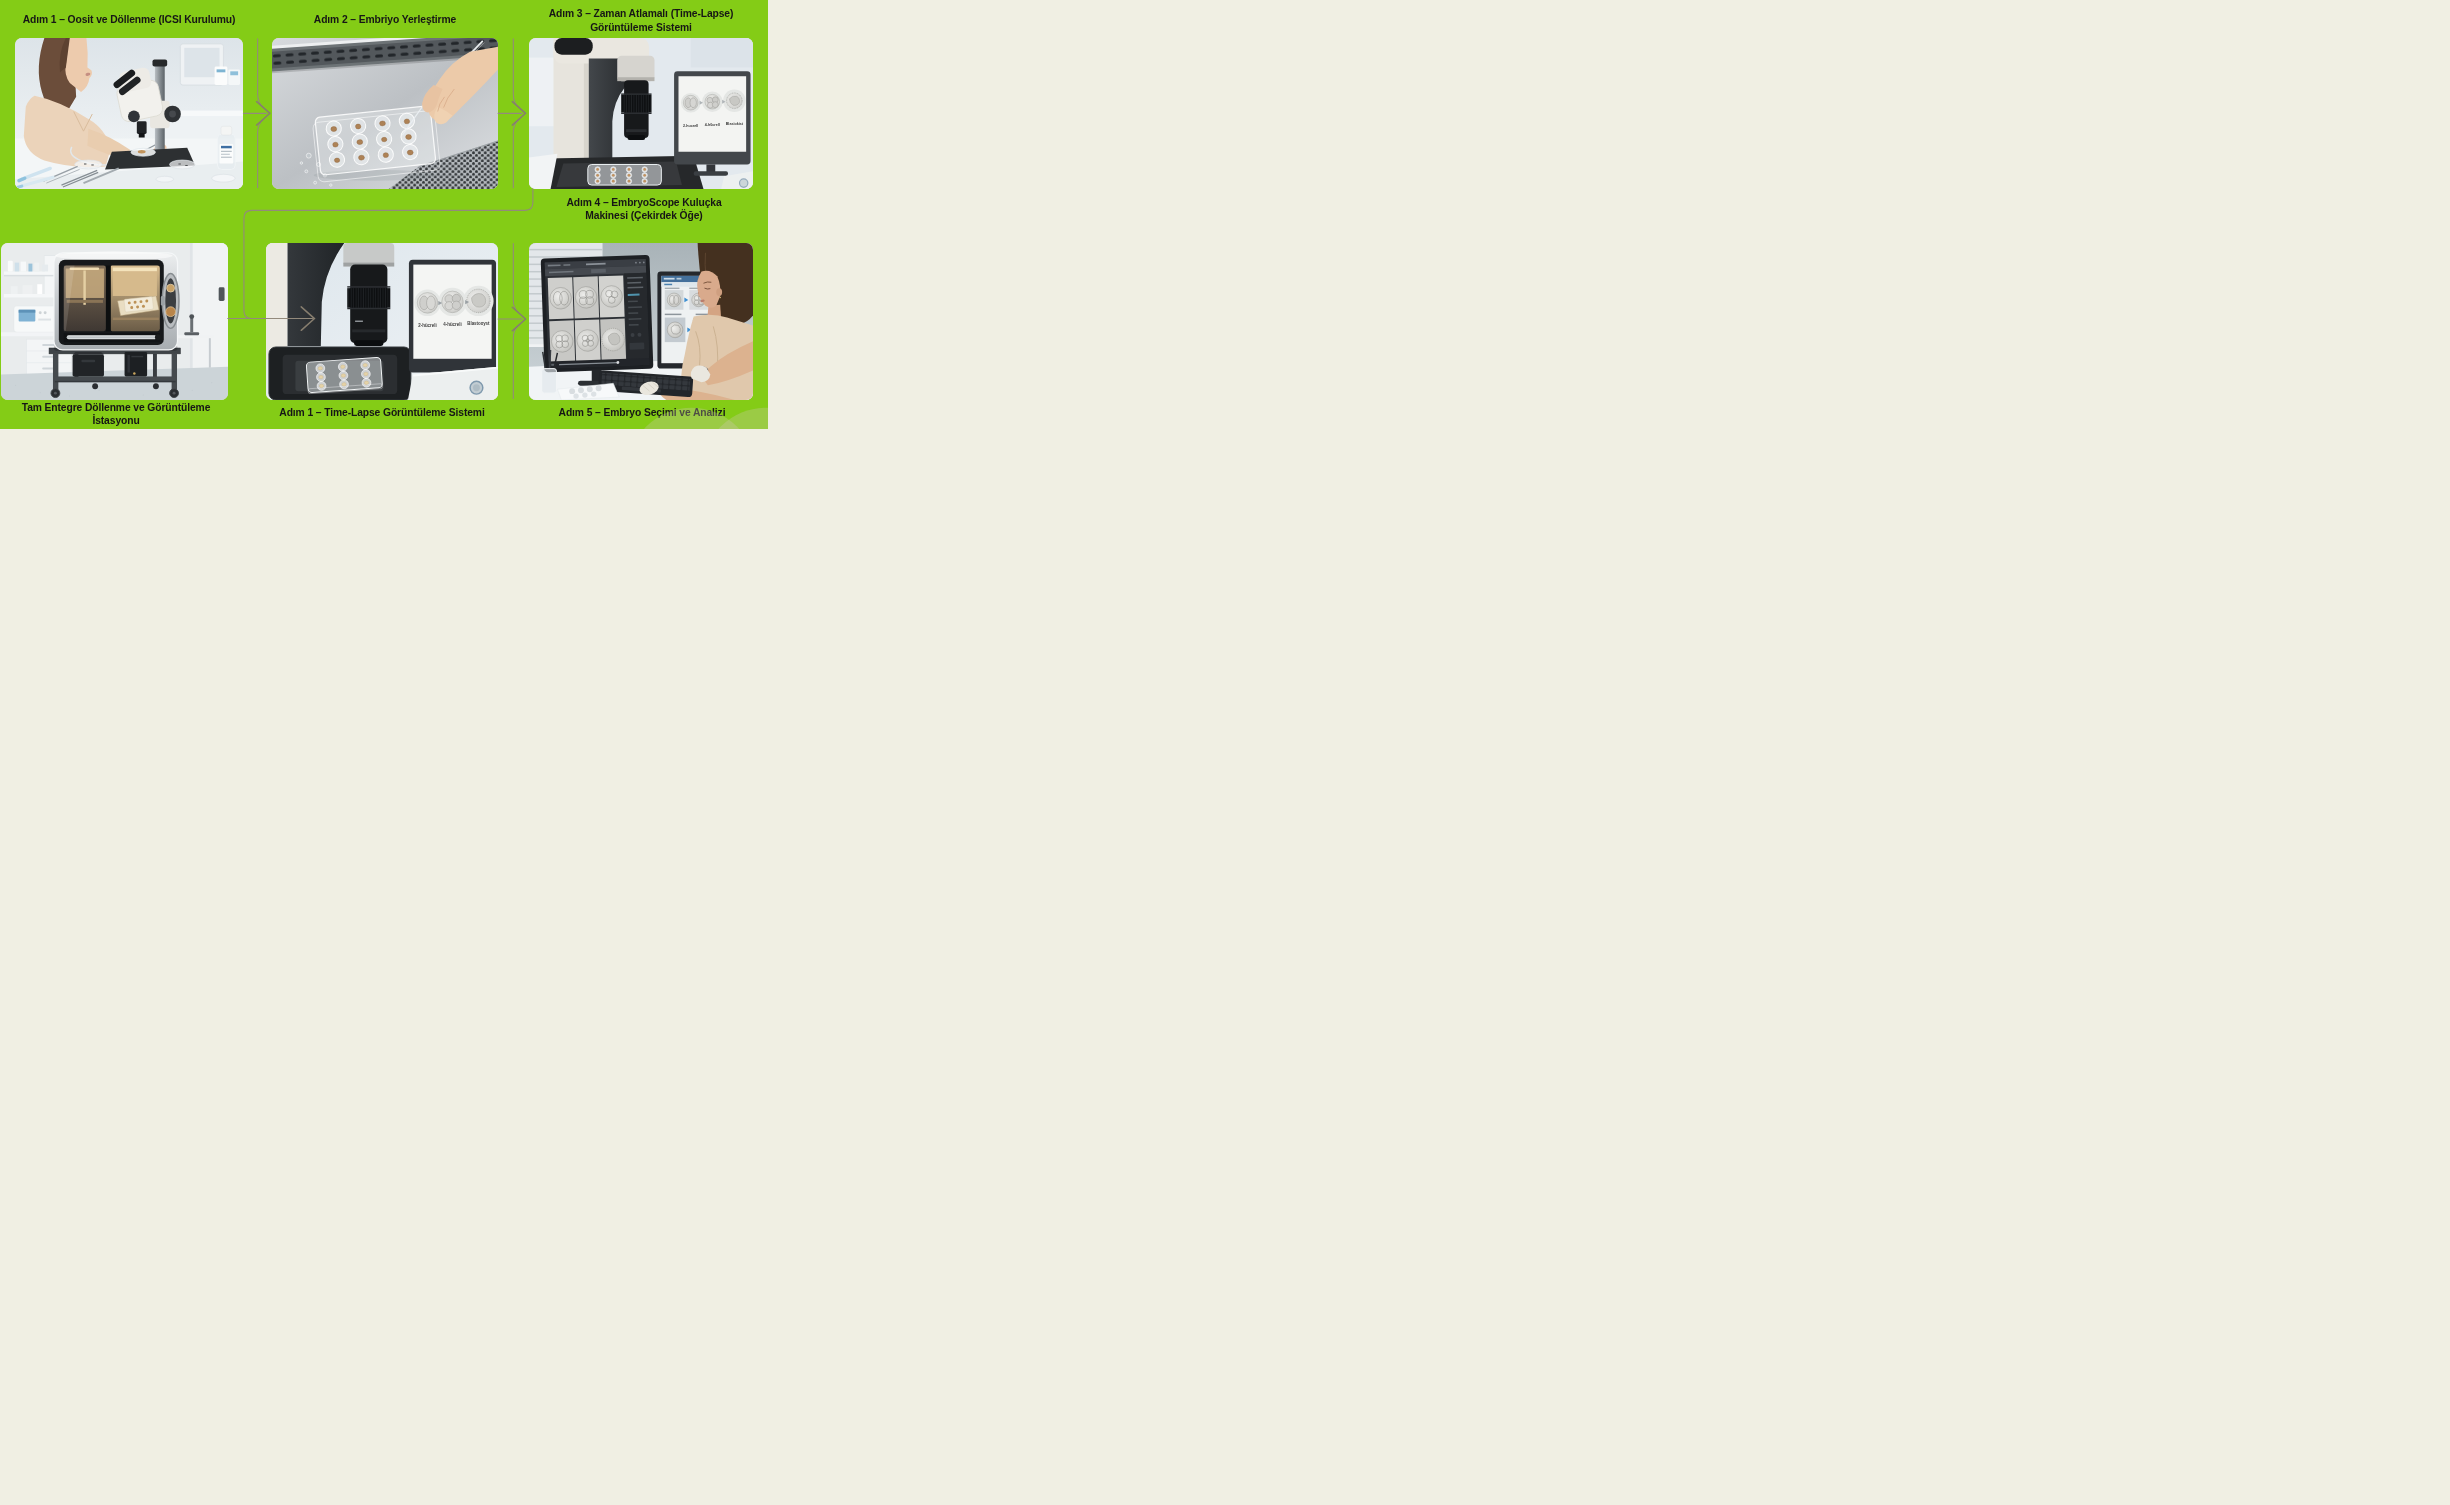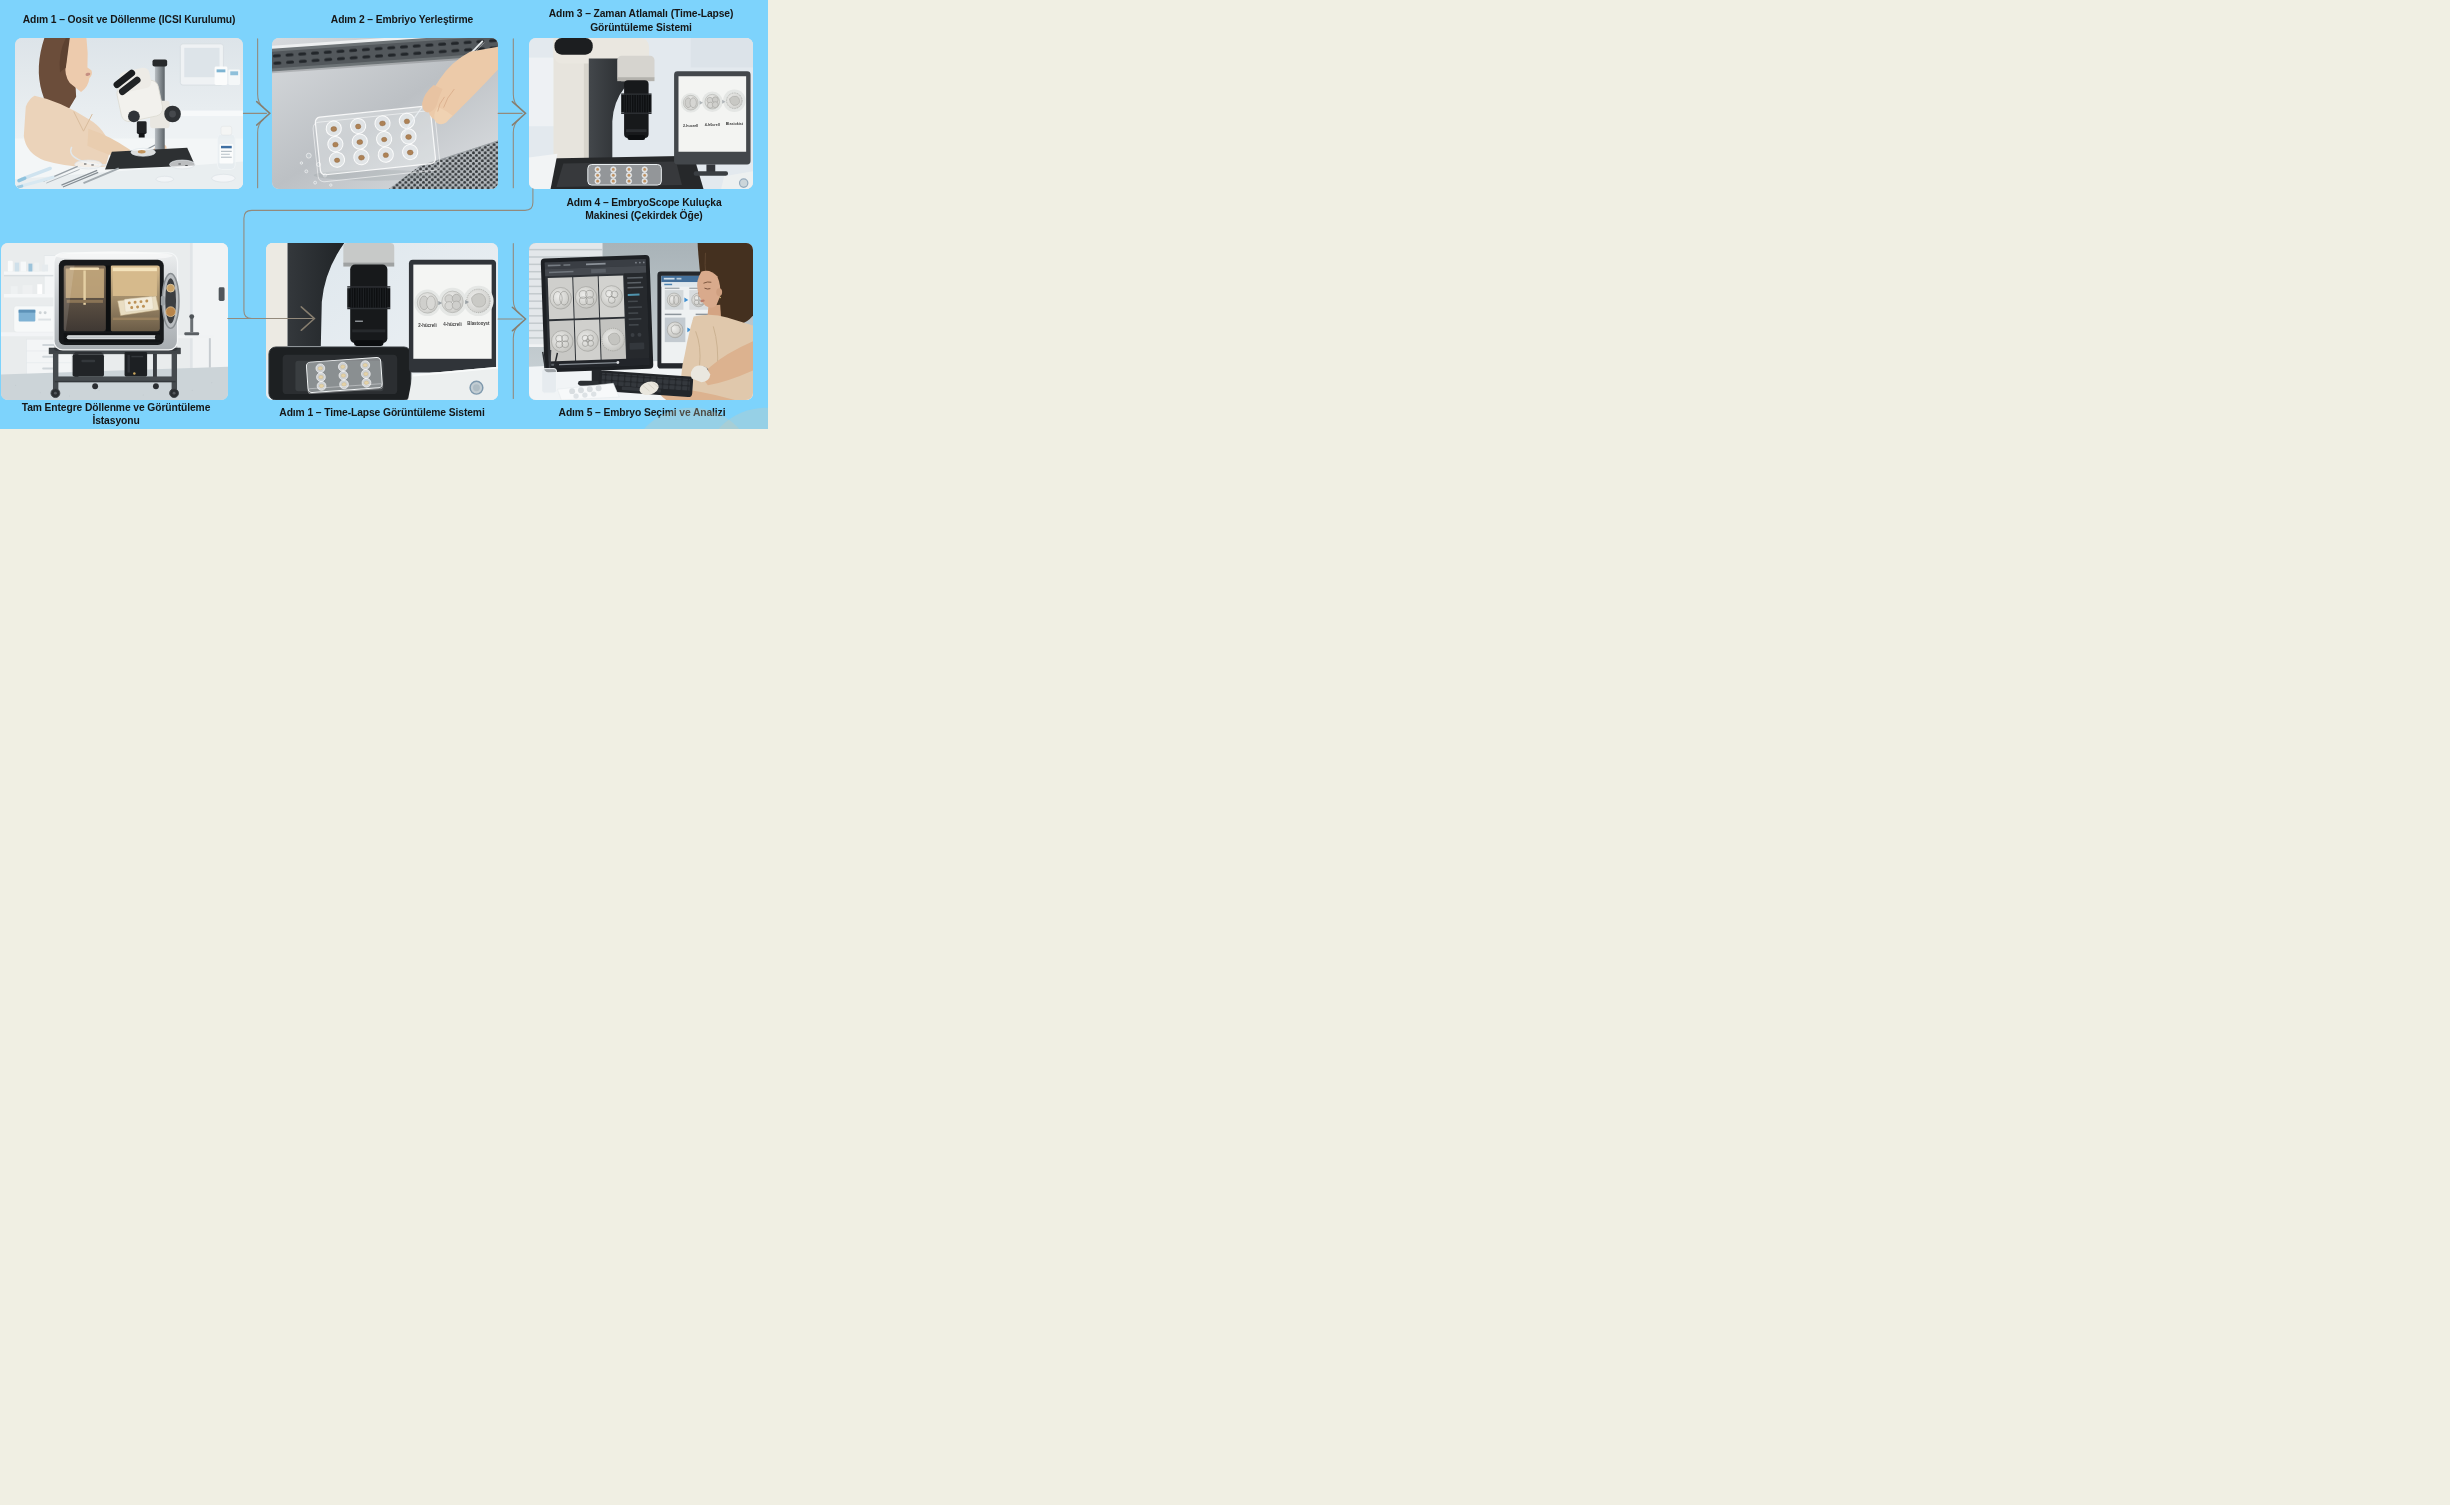--- a/index.html
+++ b/index.html
@@ -1,29 +1,29 @@
 <!DOCTYPE html>
 <html style="font-size:7.8px"><head>
 <meta charset="utf-8">
 <style>
   html,body{margin:0;padding:0;background:#f0efe3;font-family:"Liberation Sans",sans-serif;}
-  .canvas{position:relative;width:768px;height:429px;background:#7dd3fc;overflow:hidden;}
+  .canvas{position:relative;width:768px;height:429px;background:#84cc16;overflow:hidden;}
   .panel{position:absolute;margin:0;border-radius:6.9px;overflow:hidden;background:#dfe3e6;}
   .panel svg{display:block;width:100%;height:100%;}
   .cap{position:absolute;transform:translateX(-50%);color:#161616;font-weight:700;
        font-size:10.3px;letter-spacing:-0.1px;line-height:13.2px;text-align:center;white-space:nowrap;}
   .overlay{position:absolute;left:0;top:0;width:768px;height:429px;pointer-events:none;}
 </style>
 </head>
 <body>
 
 <div class="canvas">
 
   <div class="cap" style="left:129px;top:13.2px">Adım 1 – Oosit ve Döllenme (ICSI Kurulumu)</div>
-  <div class="cap" style="left:402px;top:13.2px">Adım 2 – Embriyo Yerleştirme</div>
+  <div class="cap" style="left:385px;top:13.2px">Adım 2 – Embriyo Yerleştirme</div>
   <div class="cap" style="left:641px;top:7.4px">
     <div>Adım 3 – Zaman Atlamalı (Time-Lapse)</div>
     <div>Görüntüleme Sistemi</div>
   </div>
   <div class="cap" style="left:644px;top:196px">
     <div>Adım 4 – EmbryoScope Kuluçka</div>
     <div>Makinesi (Çekirdek Öğe)</div>
   </div>
   <div class="cap" style="left:116px;top:401px">
     <div>Tam Entegre Döllenme ve Görüntüleme</div>

